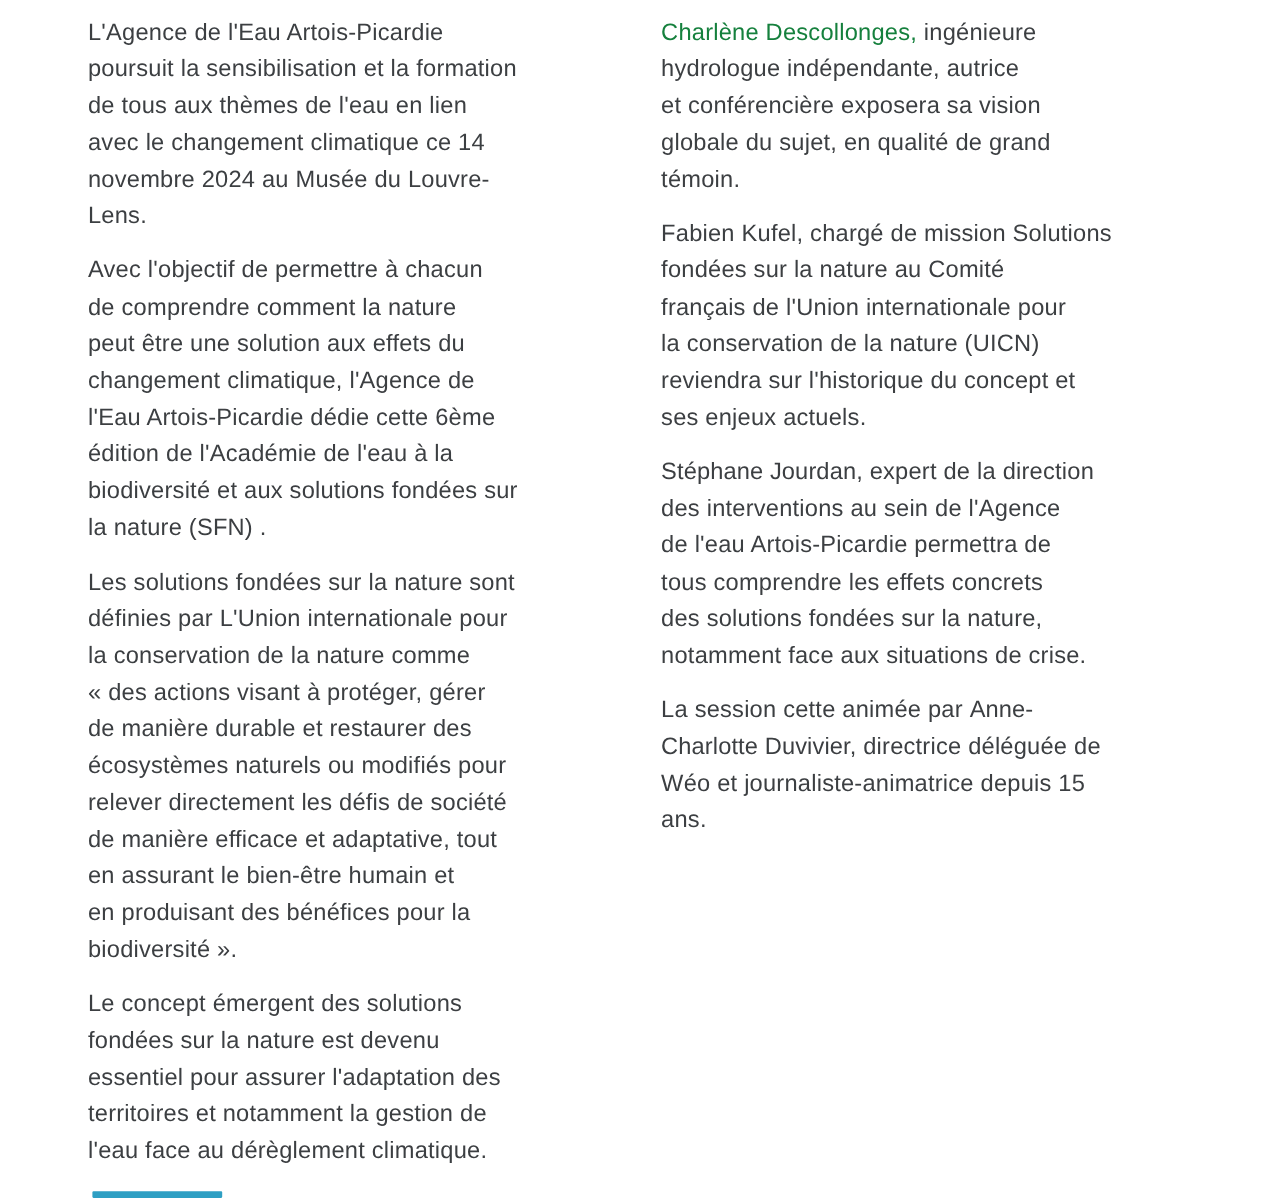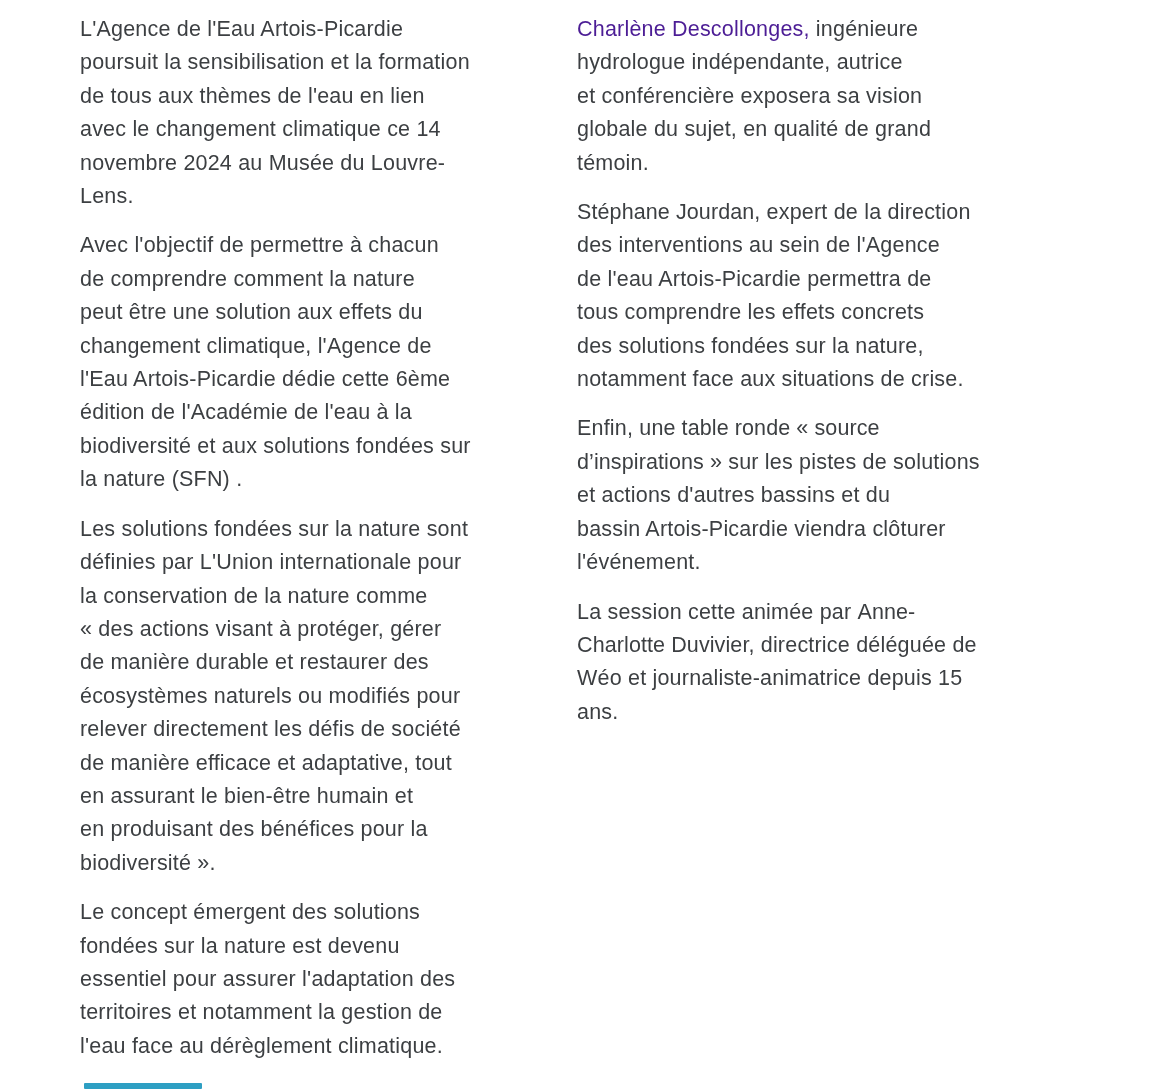--- a/index.html
+++ b/index.html
@@ -14,21 +14,21 @@
     background: #ffffff;
     overflow: hidden;
     font-family: "Liberation Sans", "DejaVu Sans", sans-serif;
     color: #3c3f42;
   }
   .columns {
     position: absolute;
     top: 13px;
     left: 80px;
     display: flex;
-    gap: 25px;
+    gap: 49px;
   }
   .col {
     width: 472px;
   }
   .col p {
     margin: 0 0 16px 0;
     font-size: 21.5px;
     font-weight: 400;
     line-height: 33.4px;
     letter-spacing: 0.2px;
@@ -36,21 +36,21 @@
     color: #3c3f42;
   }
   .run-normal {
     font-weight: 400;
   }
   .run-medium {
     font-weight: 400;
     letter-spacing: 0.1px;
   }
   .run-link {
-    color: #4c1d95;
+    color: #15803d;
     font-weight: 400;
     text-decoration: none;
     cursor: pointer;
   }
   .truncated-link-fragment {
     position: absolute;
     left: 84px;
     top: 1083px;
     width: 118px;
     height: 6px;
@@ -97,33 +97,34 @@
 l'eau face au dérèglement climatique.</span></p>
     </div>
 
     <div class="col">
       <p><a class="run-link">Charlène Descollonges,</a><span class="run-normal"> ingénieure
 hydrologue indépendante, autrice
 et conférencière exposera sa vision
 globale du sujet, en qualité de grand
 témoin.</span></p>
 
+      <p><span class="run-normal">Fabien Kufel, chargé de mission Solutions
+fondées sur la nature au Comité
+français de l'Union internationale pour
+la conservation de la nature (UICN)
+reviendra sur l'historique du concept et
+ses enjeux actuels.</span></p>
 
       <p><span class="run-medium">Stéphane Jourdan,</span><span class="run-normal"> expert de la direction
 des interventions au sein de l'Agence
 de l'eau Artois-Picardie permettra de
 tous comprendre les effets concrets
 des solutions fondées sur la nature,
 notamment face aux situations de crise.</span></p>
 
-      <p><span class="run-normal">Enfin, </span><span class="run-medium">une table ronde « source
-d’inspirations »</span><span class="run-normal"> sur les pistes de solutions
-et actions d'autres bassins et du
-bassin Artois-Picardie viendra clôturer
-l'événement.</span></p>
 
       <p><span class="run-normal">La session cette animée par </span><span class="run-medium">Anne-
 Charlotte Duvivier,</span><span class="run-normal"> directrice déléguée de
 Wéo et journaliste-animatrice depuis 15
 ans.</span></p>
     </div>
 
   </div>
 
   <div class="truncated-link-fragment"></div>

